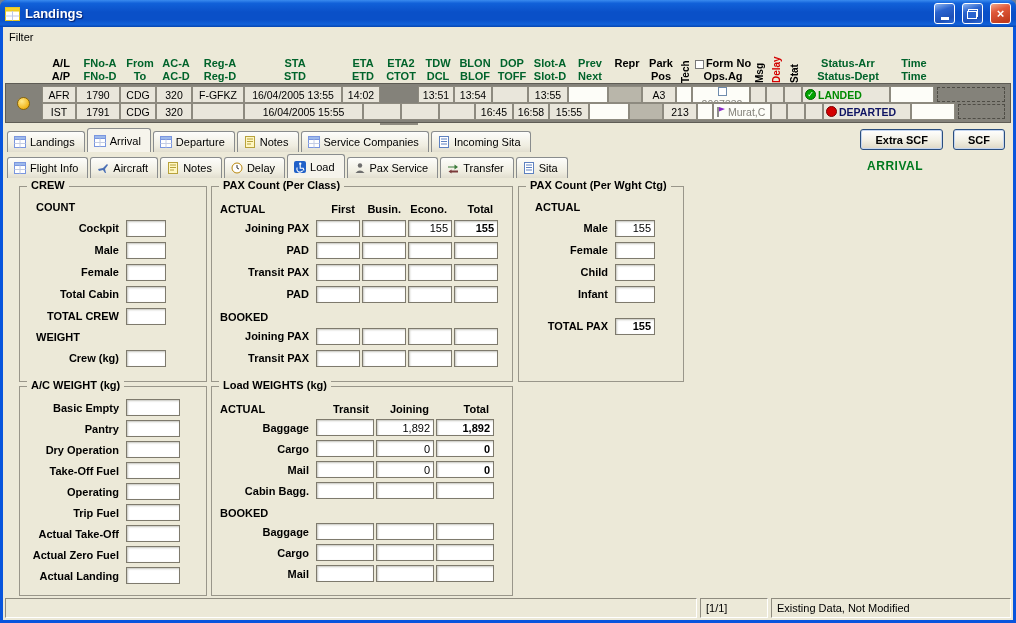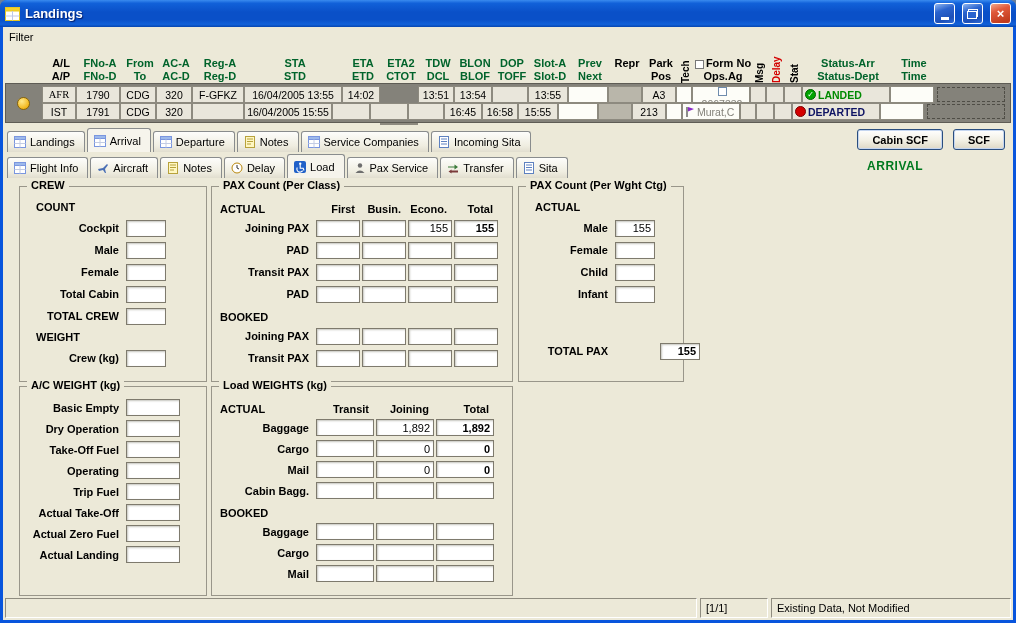--- a/index.html
+++ b/index.html
@@ -75,21 +75,21 @@
   .gbox-body { position: absolute; inset: 10px 8px 4px 8px; }
   .frow { display: flex; align-items: center; height: 22px; }
   .sec-row { align-items: flex-end; height: 20px; }
   .flabel { font-weight: bold; text-align: right; padding-right: 7px; white-space: nowrap; flex: 0 0 auto; }
   .field { height: 17px; background: #fff; border: 1px solid #7E7A6D; box-shadow: inset 1px 1px 2px rgba(90,88,70,.35);
     display: flex; align-items: center; justify-content: flex-end; padding: 0 3px; margin-right: 2px; flex: 0 0 auto; }
   .sec-h { font-weight: bold; padding-bottom: 2px; flex: 0 0 auto; }
   #crew-body > .sec-h, #pax-weight-body > .sec-h { display: block; height: 20px; padding: 4px 0 0 8px; }
   .col-h { font-weight: bold; text-align: right; padding: 0 5px 2px 0; margin-right: 2px; flex: 0 0 auto; }
   .tblrow .field:last-child, .field.bold { font-weight: bold; }
-  .total-row { margin-top: 35px; gap: 45px; }
+  .total-row { margin-top: 10px; }
   #cargo-body { padding: 26px 0 0 38px; display: flex; flex-direction: column; gap: 3px; }
   .radio-row { display: flex; align-items: center; height: 17px; gap: 5px; }
   .radio { width: 11px; height: 11px; border-radius: 50%; border: 1px solid #2864A6; position: relative;
     background: radial-gradient(circle at 30% 30%, #fff, #E3E3E3); flex: 0 0 auto; }
   .radio.sel::after { content: ""; position: absolute; left: 2.5px; top: 2.5px; width: 5px; height: 5px; border-radius: 50%; background: #2DA51F; }
 
   
   .statusbar { flex: 0 0 20px; display: flex; gap: 3px; margin-top: 2px; }
   .sb-cell { border: 1px solid; border-color: #8F8C80 #FFFFFF #FFFFFF #8F8C80; background: #ECE9D8;
     display: flex; align-items: center; padding: 0 5px; }
@@ -204,21 +204,21 @@
         <div class="hcell" style="width: 44px; color: rgb(0, 99, 43);">
           <div class="hline">Time</div>
           <div class="hline">Time</div>
         </div>
       </div>
 
     <div class="grid-body">
       <div class="gutter-icon"></div>
       <div>
           <div class="grow">
-            <div class="gcell" style="width: 34px; font-family: Liberation Serif, serif;">
+            <div class="gcell" style="width: 34px;">
               <span>AFR</span>
             </div>
             <div class="gcell" style="width: 44px;">
               <span>1790</span>
             </div>
             <div class="gcell" style="width: 36px;">
               <span>CDG</span>
             </div>
             <div class="gcell" style="width: 36px;">
               <span>320</span>
@@ -289,21 +289,21 @@
             </div>
             <div class="gcell" style="width: 36px;">
               <span>CDG</span>
             </div>
             <div class="gcell" style="width: 36px;">
               <span>320</span>
             </div>
             <div class="gcell" style="width: 52px;">
               <span></span>
             </div>
-            <div class="gcell" style="width: 88px;">
+            <div class="gcell" style="width: 119px;">
               <span>16/04/2005 15:55</span>
             </div>
             <div class="gcell" style="width: 38px;">
               <span></span>
             </div>
             <div class="gcell" style="width: 38px;">
               <span></span>
             </div>
             <div class="gcell" style="width: 36px;">
               <span></span>
@@ -421,21 +421,21 @@
                 <rect x="1.5" y="0.5" width="9" height="11" fill="#fff" stroke="#5E81C0"></rect>
                 <line x1="3" y1="3" x2="9" y2="3" stroke="#5E81C0"></line>
                 <line x1="3" y1="5.5" x2="9" y2="5.5" stroke="#5E81C0"></line>
                 <line x1="3" y1="8" x2="9" y2="8" stroke="#5E81C0"></line>
               </svg>
             </span>
             <span class="tab-label">Incoming Sita</span>
           </div>
         </div>
       <div class="tab-buttons">
-        <div class="btn">Cabin SCF</div>
+        <div class="btn">Extra SCF</div>
         <div class="btn">SCF</div>
       </div>
     </div>
 
     <div class="tabbar sub">
       <div class="tabs">
           <div class="tab">
             <span class="tab-ico">
               <svg width="12" height="12" viewBox="0 0 12 12">
                 <rect x="0.5" y="0.5" width="11" height="11" fill="#fff" stroke="#7A96DF"></rect>
@@ -638,20 +638,24 @@
       </div>
 
       <div class="gbox" style="left:14px; top:208px; width:188px; height:210px;">
         <span class="gbox-title">A/C WEIGHT (kg)</span>
         <div class="gbox-body" id="ac-weights-body">
             <div class="frow" style="height: 21px;">
               <div class="flabel" style="width: 98px;">Basic Empty</div>
               <div class="field" style="width: 54px;"></div>
             </div>
             <div class="frow" style="height: 21px;">
+              <div class="flabel" style="width: 98px;">Pantry</div>
+              <div class="field" style="width: 54px;"></div>
+            </div>
+            <div class="frow" style="height: 21px;">
               <div class="flabel" style="width: 98px;">Dry Operation</div>
               <div class="field" style="width: 54px;"></div>
             </div>
             <div class="frow" style="height: 21px;">
               <div class="flabel" style="width: 98px;">Take-Off Fuel</div>
               <div class="field" style="width: 54px;"></div>
             </div>
             <div class="frow" style="height: 21px;">
               <div class="flabel" style="width: 98px;">Operating</div>
               <div class="field" style="width: 54px;"></div>

